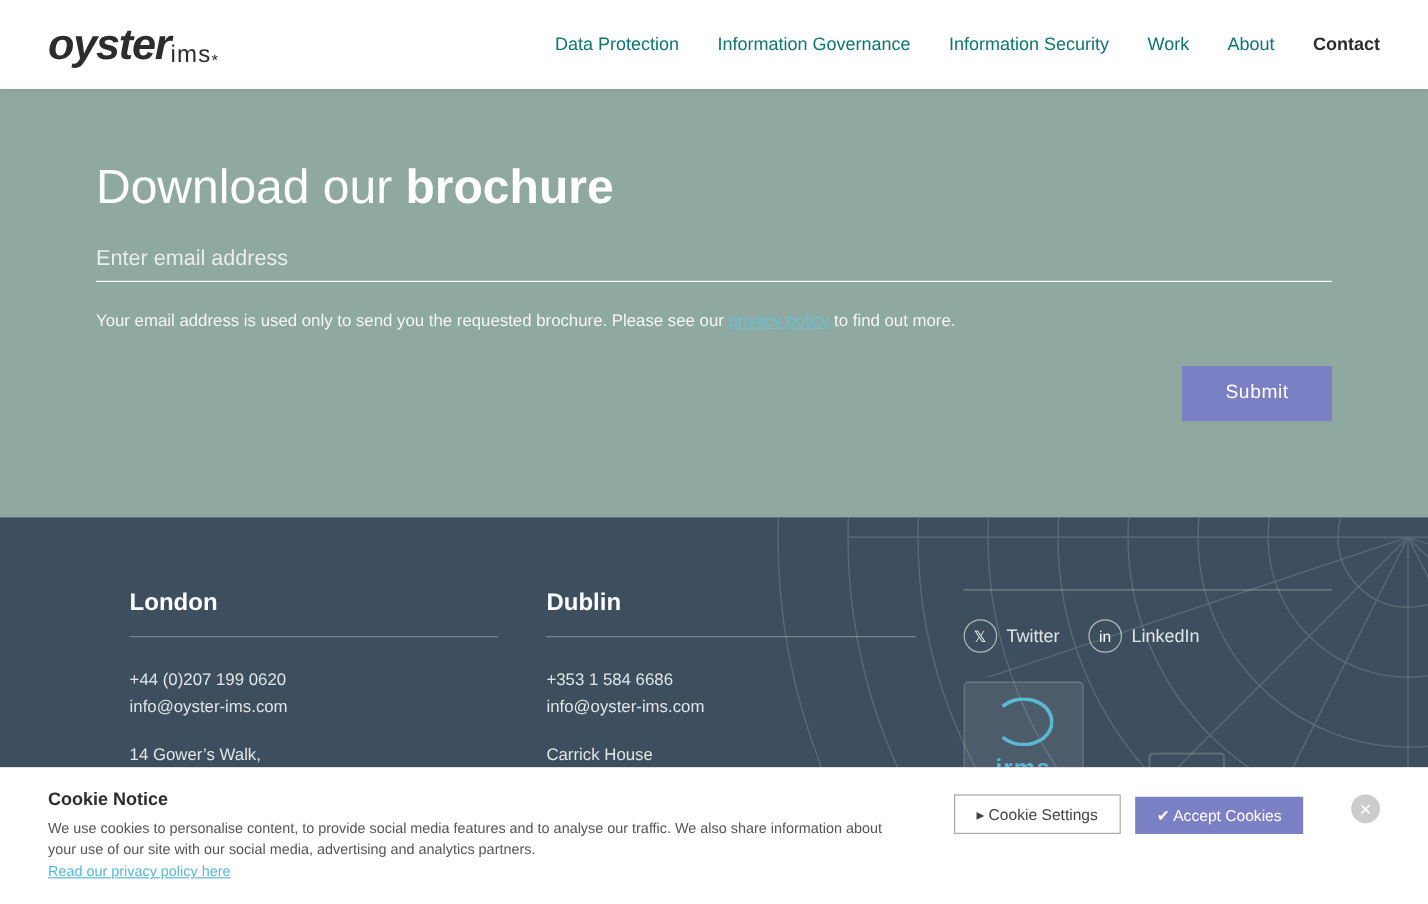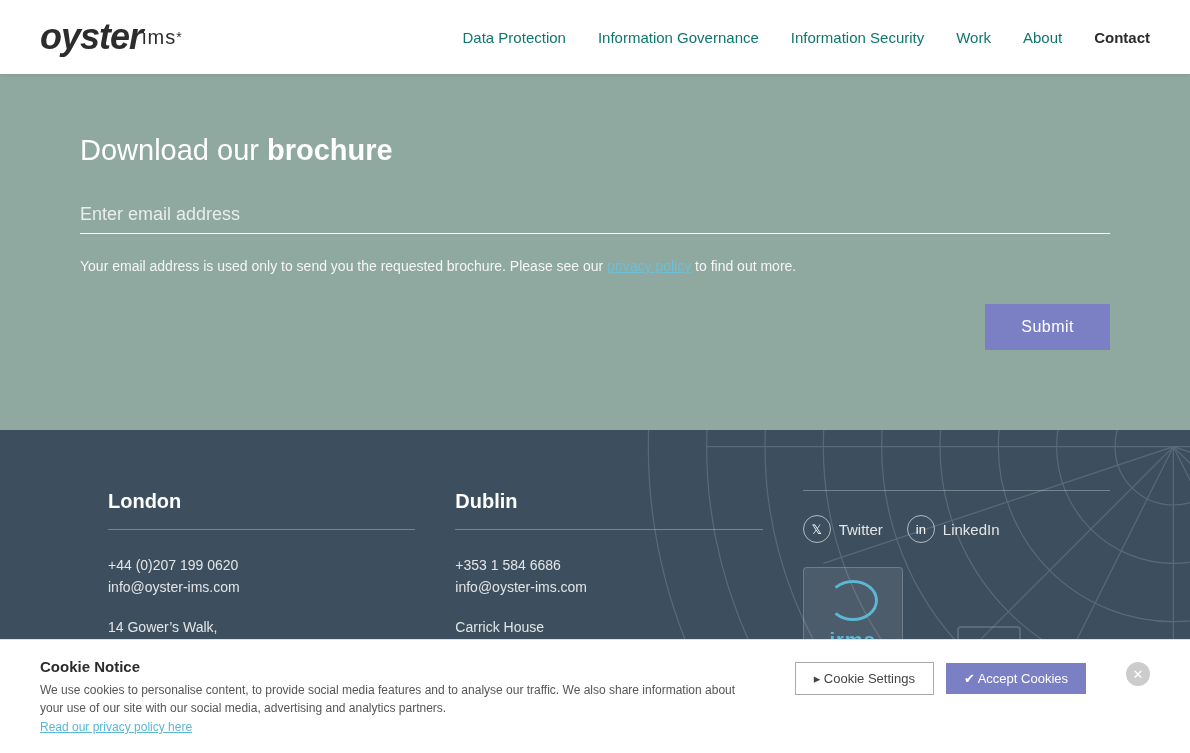--- a/index.html
+++ b/index.html
@@ -15,21 +15,21 @@
       background: #fff;
       display: flex;
       align-items: center;
       justify-content: space-between;
       padding: 0 40px;
       z-index: 100;
       box-shadow: 0 1px 4px rgba(0,0,0,0.08);
     }
     .logo {
       display: flex;
-      align-items: center;
+      align-items: flex-end;
       gap: 0;
     }
     .logo-oyster {
       font-size: 36px;
       font-weight: 900;
       color: #2c2c2c;
       letter-spacing: -1px;
       font-style: italic;
     }
     .logo-ims {
@@ -64,24 +64,24 @@
       margin-top: 74px;
     }
 
     
     .brochure-section {
       background: #8fa8a0;
       padding: 60px 80px 80px 80px;
       min-height: 320px;
     }
     .brochure-title {
-      font-size: 29px;
+      font-size: 40px;
       font-weight: 300;
       color: #fff;
-      margin-bottom: 29px;
+      margin-bottom: 18px;
     }
     .brochure-title strong {
       font-weight: 700;
     }
     .email-input-container {
       position: relative;
       margin-bottom: 24px;
     }
     .email-input {
       width: 100%;
@@ -264,21 +264,21 @@
       line-height: 1.5;
     }
     .cookie-link {
       color: #5bb8d4;
       text-decoration: underline;
       cursor: pointer;
       font-size: 12px;
     }
     .cookie-actions {
       display: flex;
-      align-items: center;
+      align-items: flex-end;
       gap: 12px;
       flex-shrink: 0;
       padding-top: 4px;
     }
     .cookie-settings-btn {
       background: #fff;
       border: 1px solid #aaa;
       padding: 8px 18px;
       font-size: 13px;
       color: #444;

